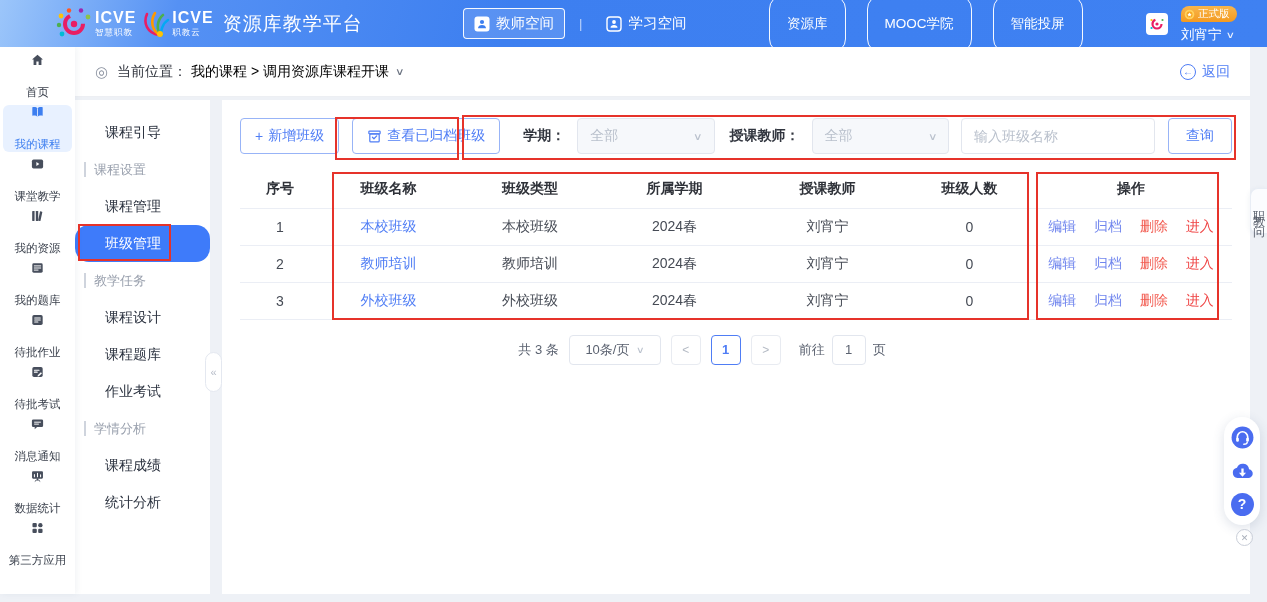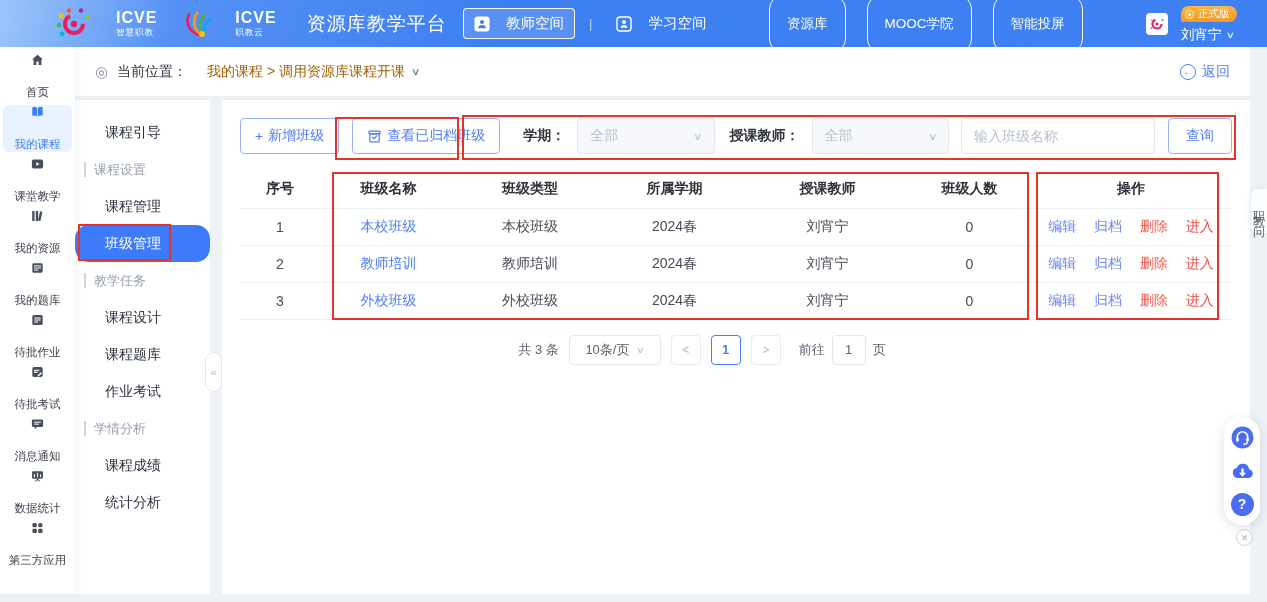--- a/index.html
+++ b/index.html
@@ -4,29 +4,29 @@
 <style>
   * { margin:0; padding:0; box-sizing:border-box; }
   html,body { width:1267px; height:602px; }
   body { font-family:"Liberation Sans","DejaVu Sans",sans-serif; background:#eef1f6; position:relative; overflow:hidden; }
   .screen { position:absolute; inset:0; width:1267px; height:602px; }
 
   
   .topbar { position:absolute; top:0; left:0; width:100%; height:47px; z-index:10;
     background:linear-gradient(105deg,#9cc6fa 0%,#5591f4 14%,#3d7ff0 40%,#3f81f2 100%);
     color:#fff; display:flex; align-items:center; }
-  .logo-group { display:flex; align-items:center; padding-left:54px; gap:22px; }
+  .logo-group { display:flex; align-items:center; padding-left:54px; gap:1px; }
   .logo-swirl { width:40px; height:36px; }
   .logo-shell { width:34px; height:34px; }
   .logo-text { display:flex; flex-direction:column; line-height:1; }
   .logo-text .t1 { font-size:16px; font-weight:bold; letter-spacing:1px; }
   .logo-text .t2 { font-size:8.5px; margin-top:2px; letter-spacing:1px; }
   .app-title { font-size:19px; letter-spacing:1px; margin-left:8px; font-weight:500; }
   .spaces { position:absolute; left:463px; top:0; height:47px; display:flex; align-items:center; }
-  .space { display:flex; align-items:center; gap:16px; font-size:14.5px; cursor:pointer; padding:5px 10px; border-radius:4px; }
+  .space { display:flex; align-items:center; gap:6px; font-size:14.5px; cursor:pointer; padding:5px 10px; border-radius:4px; }
   .space.active { border:1px solid rgba(255,255,255,.95); background:rgba(255,255,255,.14); }
   .space-sep { margin:0 14px; opacity:.65; font-size:13px; }
   .hdr-links { position:absolute; left:769px; top:0; height:47px; display:flex; align-items:center; gap:21px; }
   .pill { border:1px solid rgba(255,255,255,.95); border-radius:14px; padding:19px 17px; font-size:13.5px; cursor:pointer; white-space:nowrap; }
   .hdr-avatar { position:absolute; left:1146px; top:13px; width:22px; height:22px; background:#fff; border-radius:4px; display:flex; align-items:center; justify-content:center; cursor:pointer; }
   .user-block { position:absolute; left:1181px; top:6px; display:flex; flex-direction:column; }
   .ver-badge { display:inline-flex; align-items:center; background:linear-gradient(#f8b64c,#f49a1f); color:#fff; font-size:10.5px; border-radius:9px 9px 9px 2px; padding:1px 7px 1px 3px; gap:3px; width:max-content; }
   .user-line { font-size:13.5px; margin-top:4px; display:flex; align-items:center; gap:5px; cursor:pointer; }
   .user-caret { font-size:9px; transform:scaleX(1.4); opacity:.9; }
 
@@ -38,21 +38,21 @@
   .rail-item svg { width:17px; height:17px; }
   .rail-item .lbl { font-size:11.5px; color:#3a404c; white-space:nowrap; }
   .rail-item.active { background:#e8f1ff; color:#3d7ff0; }
   .rail-item.active .lbl { color:#3d7ff0; }
 
   
   .breadcrumb { position:absolute; left:75px; top:47px; right:17px; height:50px; background:#fff; z-index:4;
     display:flex; align-items:center; padding:0 20px; border-bottom:1px solid #edeff3; }
   .bc-pin { color:#8a919f; font-size:15px; margin-right:9px; }
   .bc-label { font-size:14px; color:#32363f; }
-  .bc-path { font-size:14px; color:#a16207; margin-left:20px; }
+  .bc-path { font-size:14px; color:#000000; margin-left:4px; }
   .bc-caret { font-size:10px; color:#6a7280; margin-left:7px; transform:scaleX(1.3); cursor:pointer; }
   .bc-back { margin-left:auto; display:flex; align-items:center; gap:6px; color:#4f7df5; font-size:14px; cursor:pointer; }
   .bc-back-circle { width:16px; height:16px; border:1.4px solid #4f7df5; border-radius:50%; display:flex; align-items:center; justify-content:center; font-size:10px; line-height:1; }
 
   
   .submenu { position:absolute; left:75px; top:100px; bottom:8px; width:135px; background:#fff; z-index:3; padding-top:14px; }
   .sm-item { height:37px; line-height:37px; padding-left:30px; font-size:14px; color:#2c3340; cursor:pointer; }
   .sm-item.active { background:#3e7bfa; color:#fff;border-radius:14px; }
   .sm-section { height:37px; line-height:37px; padding-left:19px; font-size:13px; color:#9aa1ae; position:relative; }
   .sm-section::before { content:""; position:absolute; left:9px; top:11px; width:2px; height:15px; background:#cfd4dd; }

